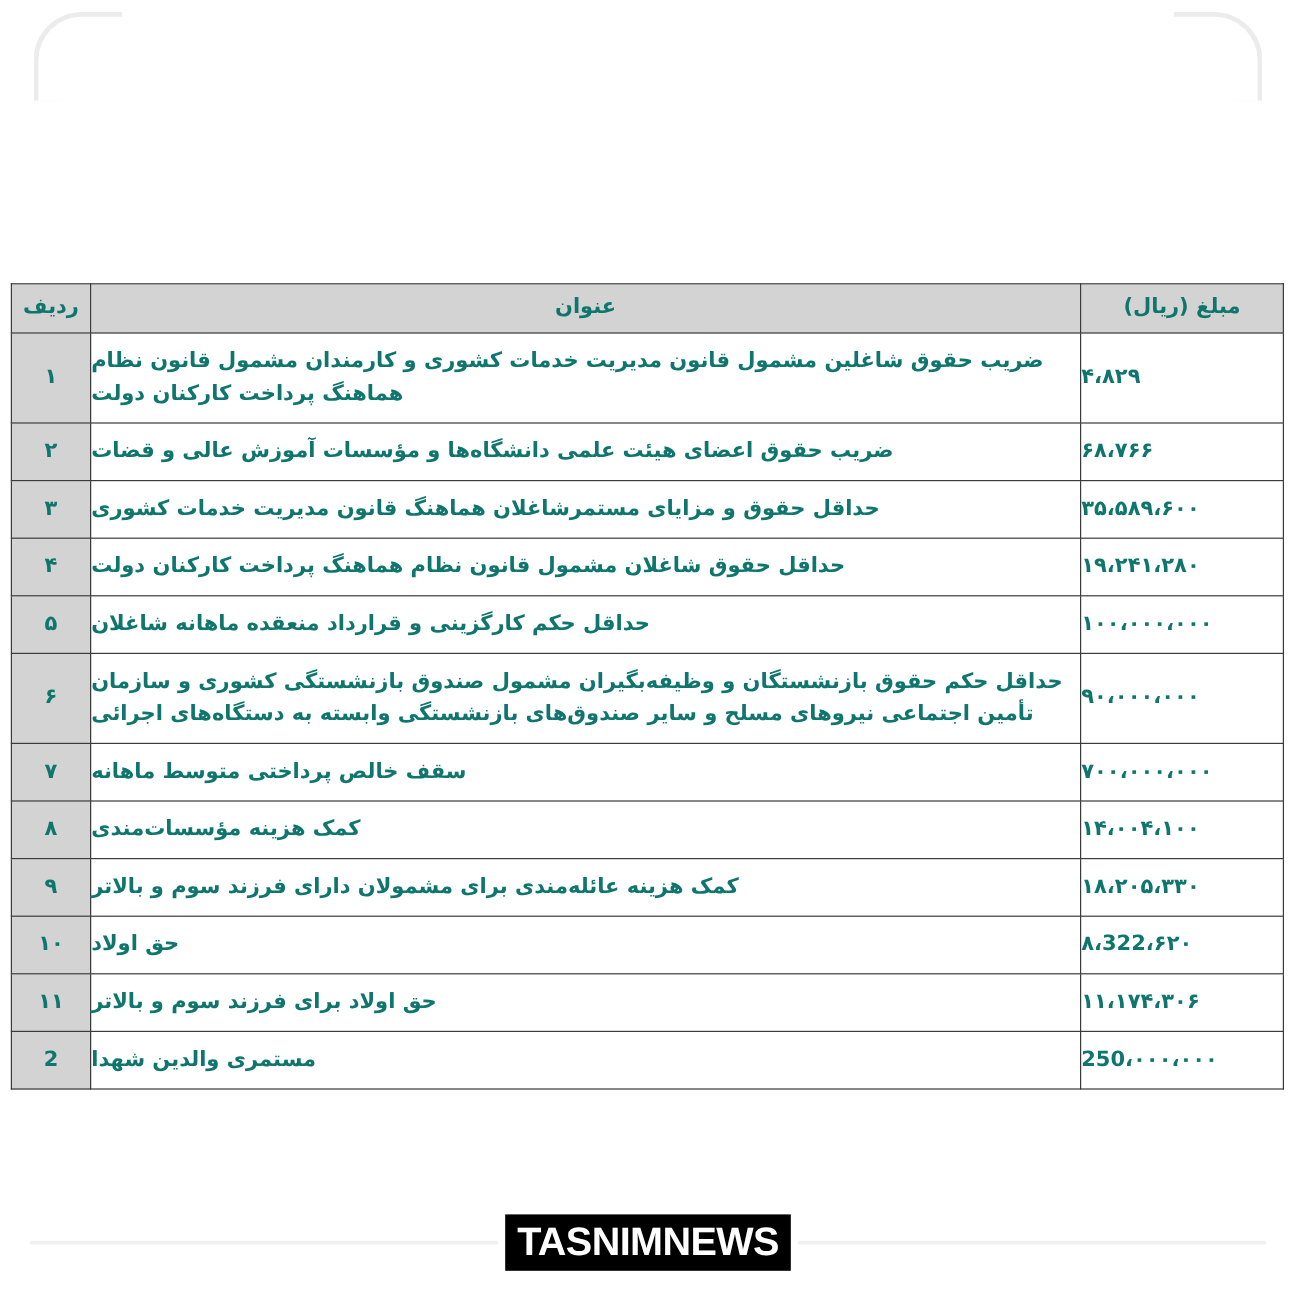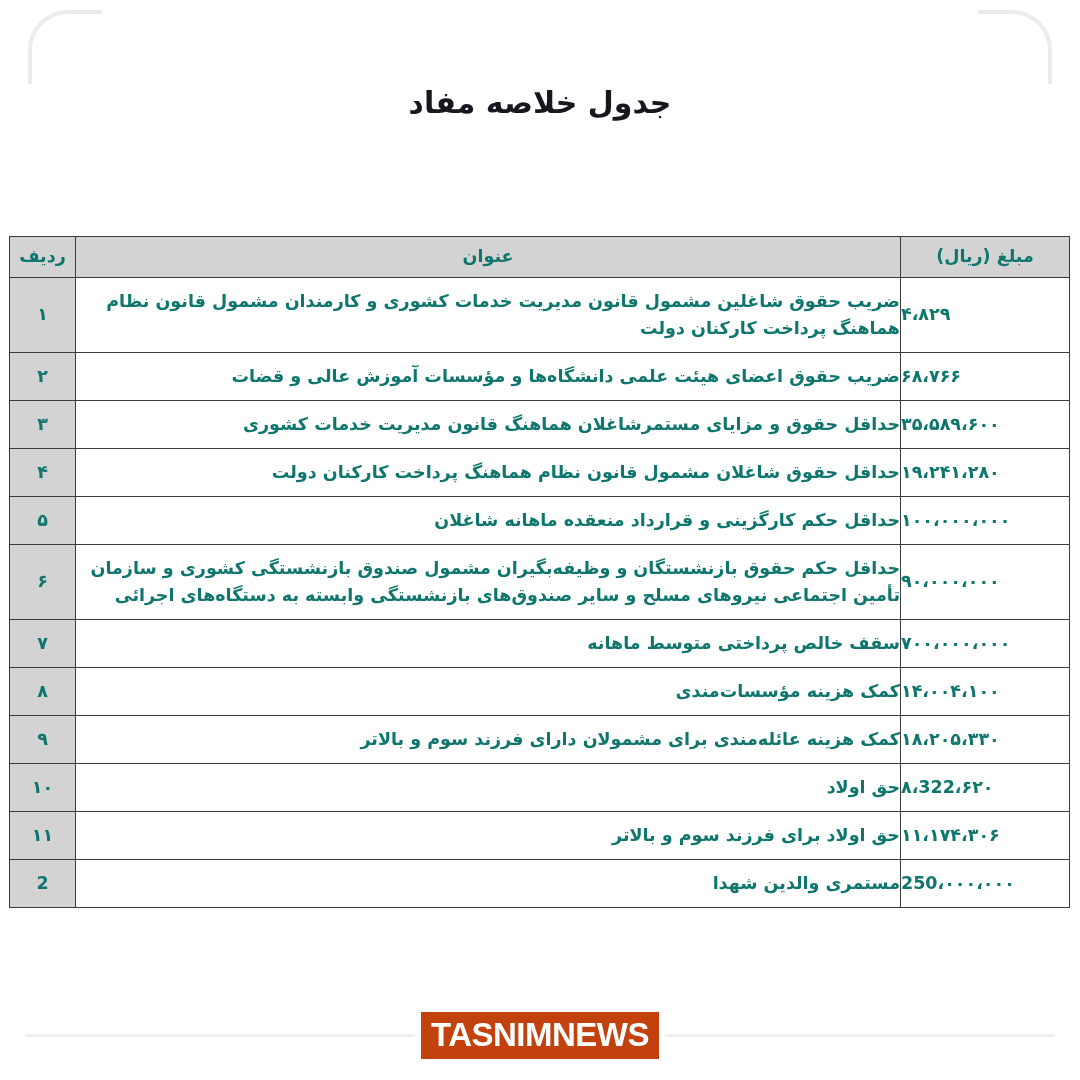--- a/index.html
+++ b/index.html
@@ -91,21 +91,21 @@
     font-size: 18px;
   }
 
   td.radif {
     background: #d3d3d3;
     text-align: center;
     height: 100%;
   }
   td.onvan {
     background: #ffffff;
-    text-align: right;
+    text-align: left;
     padding: 7px 14px;
   }
   td.mablagh {
     background: #ffffff;
     text-align: left;
     padding: 7px 6px;
     font-size: 17px;
     letter-spacing: 0.4px;
   }
 
@@ -142,21 +142,20 @@
     white-space: nowrap;
   }
 </style>
 </head>
 <body>
 
 <div class="corner-arc tl"></div>
 <div class="corner-arc tr"></div>
 
 <div class="title-block">
-  <div class="title-line">جدول خلاصه مفاد</div>
 </div>
 
 <div class="table-wrap">
   <table class="summary">
     <colgroup>
       <col class="col-mablagh">
       <col class="col-onvan">
       <col class="col-radif">
     </colgroup>
     <thead>
@@ -226,15 +225,15 @@
           <td class="mablagh">250،۰۰۰،۰۰۰</td>
           <td class="onvan">مستمری والدین شهدا</td>
           <td class="radif">2</td>
         </tr>
       </tbody>
   </table>
 </div>
 
 <div class="footer">
   <div class="footer-rule"></div>
-  <div class="brand" style="background: #c2410c;">TASNIMNEWS</div>
+  <div class="brand" style="background: #000000;">TASNIMNEWS</div>
   <div class="footer-rule"></div>
 </div>
 
 </body></html>

